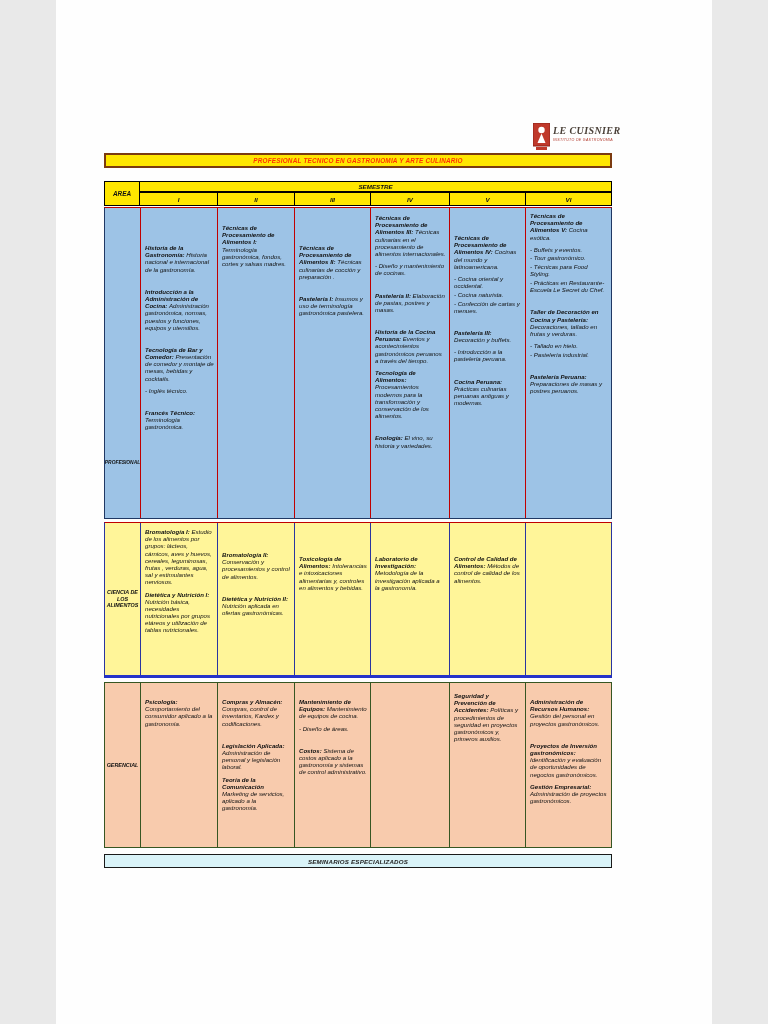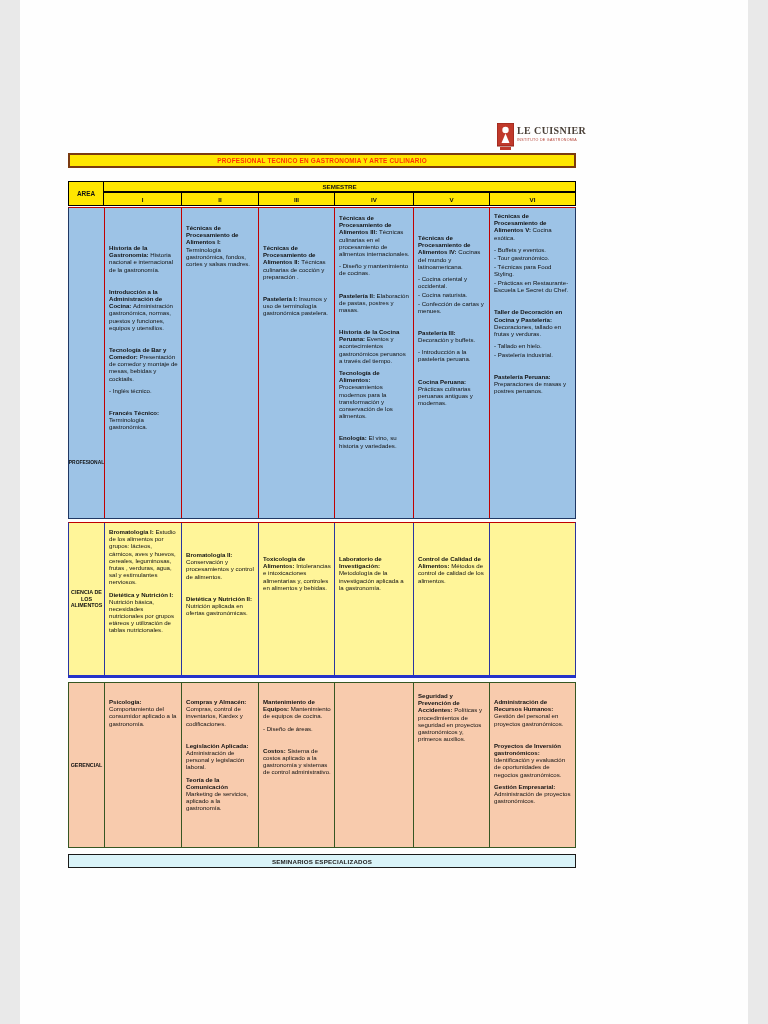--- a/index.html
+++ b/index.html
@@ -1,20 +1,21 @@
 <!DOCTYPE html>
 <html style="--c-header_yellow: #ffe600; --c-title_red: #ff3300; --c-blue: #9dc3e6; --c-yellow: #fff599; --c-orange: #f8cbad; --c-border_red: #c00000; --c-border_navy: #203864; --c-border_green: #375623; --c-border_blue_thick: #2433c9; --c-seminars_bg: #d9f3f8; --c-logo_red: #c0392b;"><head>
 <meta charset="utf-8">
 <style>
   * { margin:0; padding:0; box-sizing:border-box; }
   html,body { background:#e9e9e9; }
   .page {
-    position:relative; width:728px; height:1024px; background:#fefefe;
+    position:relative; width:656px; height:1024px; background:#fefefe;
     font-family:"Liberation Sans", sans-serif; color:#111; overflow:hidden;
     margin:0 auto;
+    font-style:italic;
   }
   
   .logo { position:absolute; left:477px; top:123px; display:flex; gap:3px; align-items:flex-start; }
   .logo-mark { width:17px; height:27px; display:block; }
   .logo-text { padding-top:3px; }
   .logo-name { font-family:"Liberation Serif", serif; font-size:10px; font-weight:bold; letter-spacing:.4px; color:#4a4038; line-height:1; }
   .logo-sub  { font-size:3.6px; color:#b23b2e; letter-spacing:.3px; margin-top:2px; }
   
   .title-bar {
     position:absolute; left:48px; top:153px; width:508px; height:15px;

